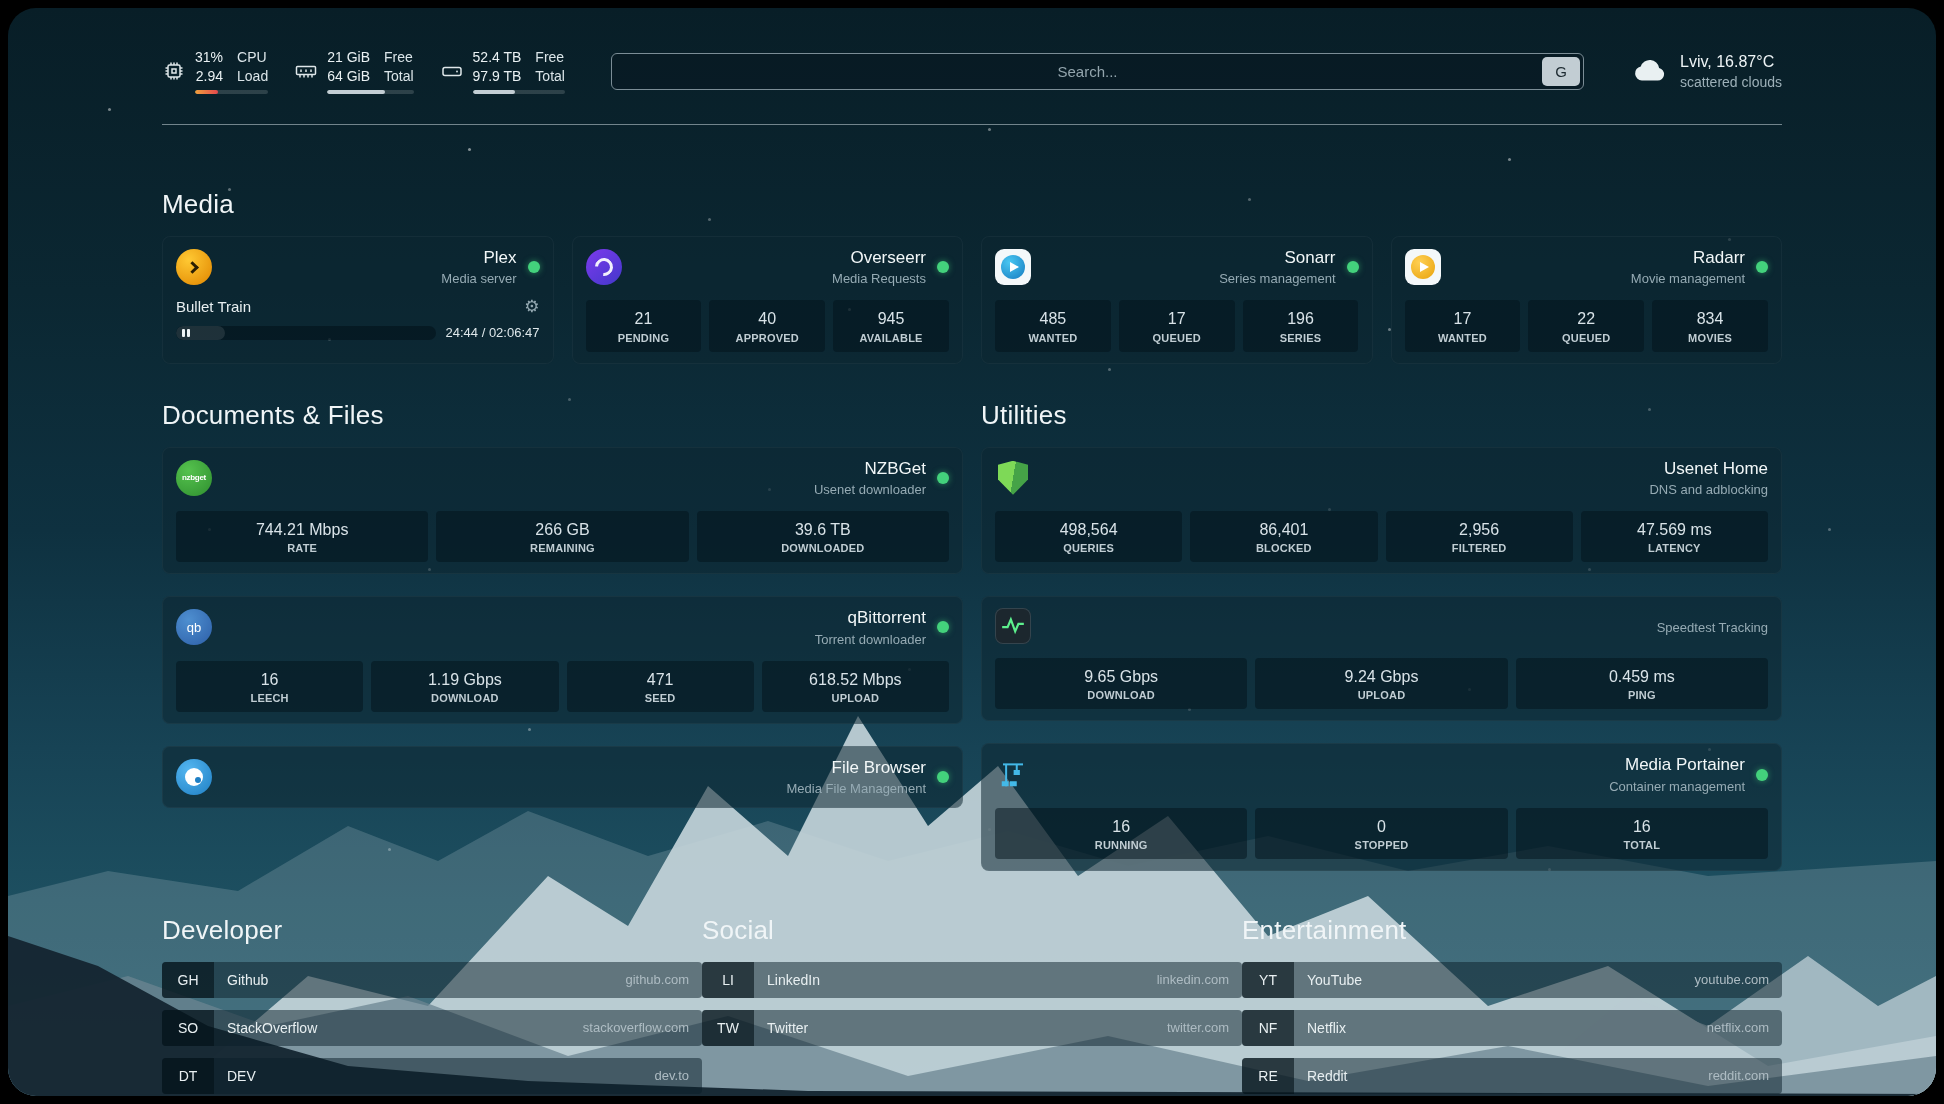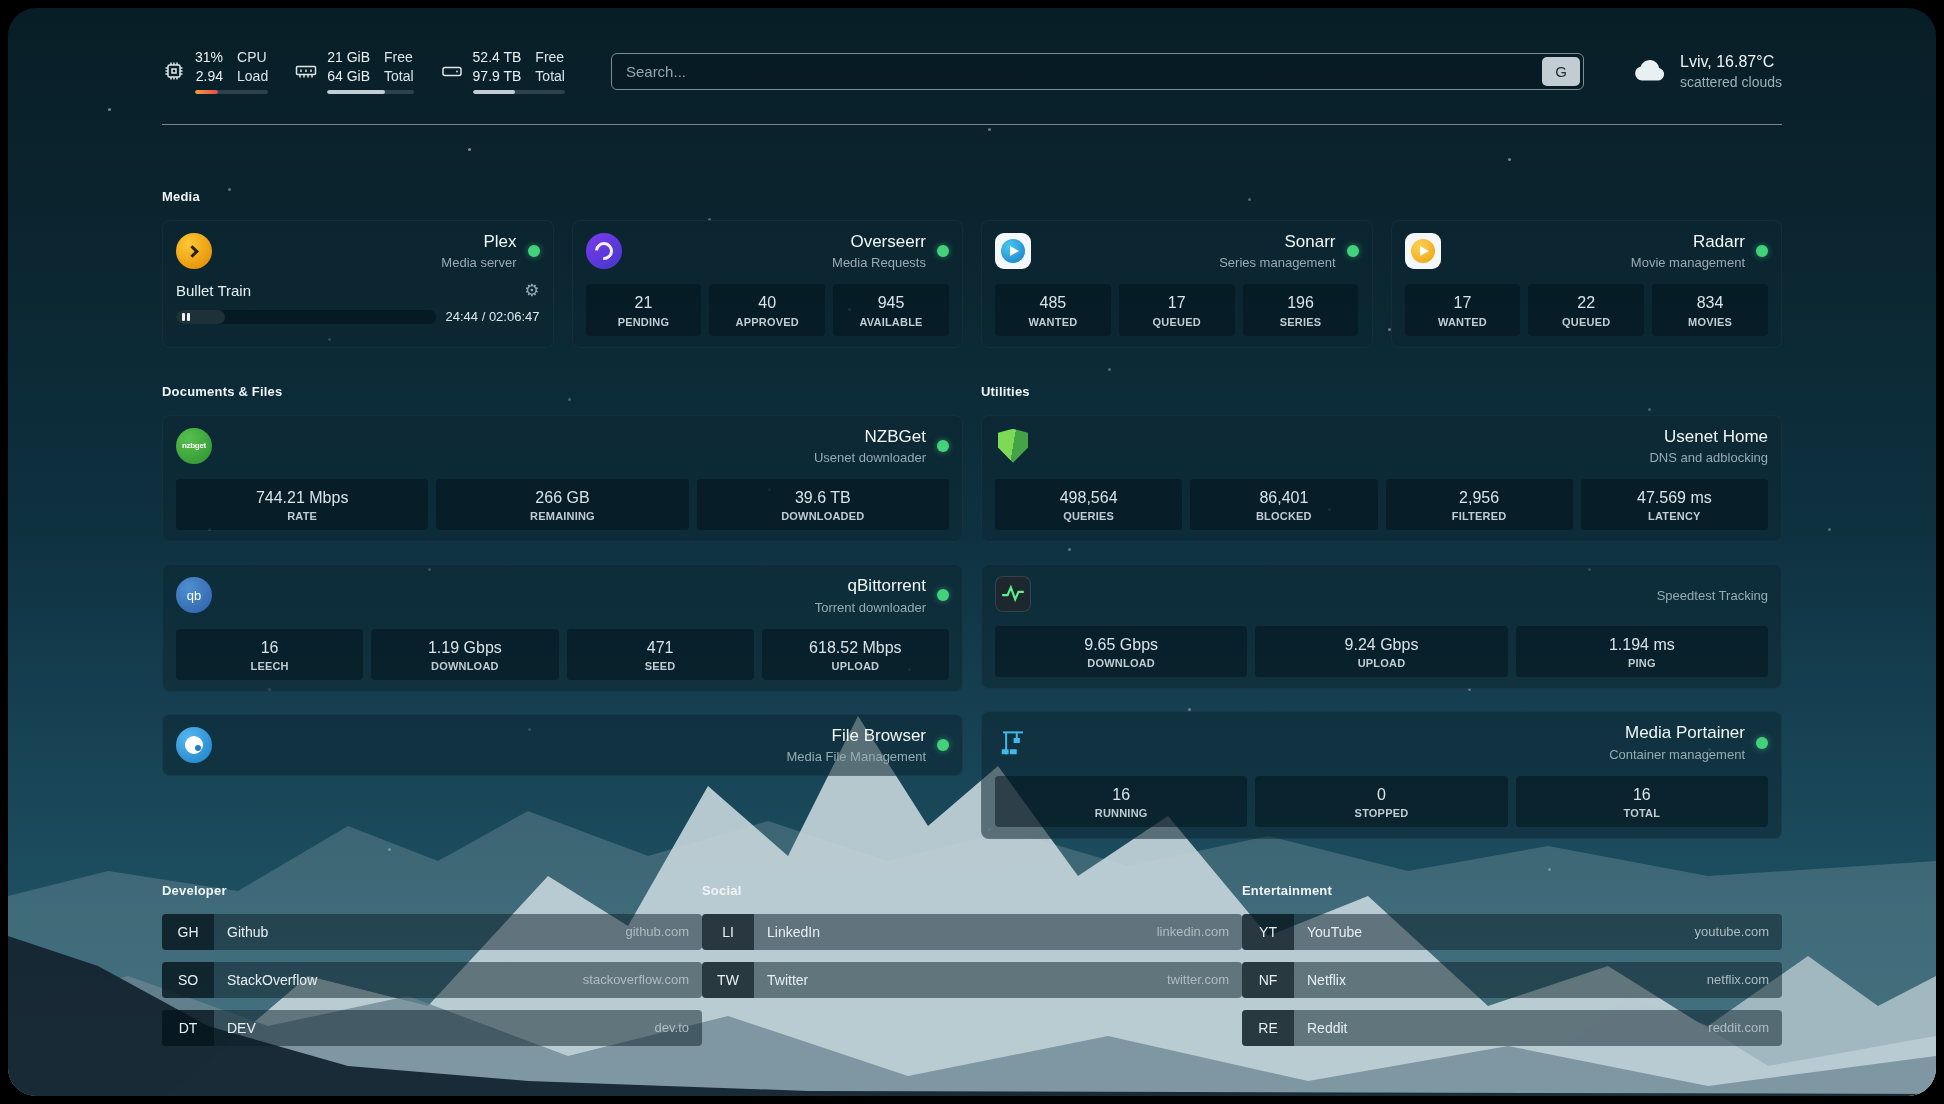--- a/index.html
+++ b/index.html
@@ -45,35 +45,35 @@
   .res-col { display:flex; flex-direction:column; line-height:1.3; font-size:14px; }
   .res-col.values { align-items:flex-end; color:#eaf1f3; }
   .res-col.labels { color:#dbe5e9; }
   .res-bar { height:4px; border-radius:2px; background:rgba(255,255,255,0.15); overflow:hidden; }
   .res-bar .fill { display:block; height:100%; border-radius:2px; background:#c3ced4; }
   .res-bar .fill.cpu { background:linear-gradient(90deg,#f0a13c,#e5484d); }
 
   .search { flex:1; margin:0 46px; position:relative; }
   .search input { width:100%; height:37px; background:rgba(8,24,32,0.55); border:1px solid #7b8d96;
     border-radius:6px; color:#dfe7ea; padding:0 34px 0 14px; font-size:15px;
-    font-family:"Liberation Sans", sans-serif; outline:none; }
+    font-family:"Liberation Sans", sans-serif; outline:none;text-align:center; }
   .search input::placeholder { color:#93a5ad; }
   .search-btn { position:absolute; right:4px; top:4px; bottom:4px; width:38px; border:none;
     border-radius:5px; background:#c2cdd3; color:#1c2930; font-size:15px; cursor:pointer;
     font-family:"Liberation Sans", sans-serif; }
 
   .weather { display:flex; align-items:center; gap:12px; }
   .weather svg { width:38px; height:38px; display:block; }
   .w-loc { font-size:16px; color:#eef4f6; }
   .w-cond { font-size:14px; color:#9db0b8; margin-top:3px; }
 
   .divider { margin-top:24px; border-top:1px solid rgba(200,215,220,0.55); }
 
   
-  .section-heading { margin:64px 0 0; font-size:13px; font-weight:700; color:#f0f5f7; letter-spacing:.2px; }
+  .section-heading { margin:64px 0 0; font-size:26px; font-weight:400; color:#f0f5f7; letter-spacing:.2px; }
   .grid-4 { display:grid; grid-template-columns:repeat(4,1fr); gap:18px; margin-top:16px; }
   .two-col { display:grid; grid-template-columns:1fr 1fr; gap:18px; margin-top:36px; align-items:start; }
   .col > .section-heading { margin:0; }
   .col .card { margin-top:22px; }
   .col .section-heading + .card { margin-top:16px; }
 
   .card { background:rgba(13,38,50,0.55); border-radius:8px; padding:12px 14px;
     box-shadow: inset 0 0 0 1px rgba(255,255,255,0.04); cursor:pointer; }
   .card-head { display:flex; align-items:center; gap:11px; }
   .svc-icon { width:36px; height:36px; flex:0 0 36px; display:flex; align-items:center;
@@ -498,21 +498,21 @@
           <div class="stats">
             <div class="stat">
               <div class="stat-value">9.65 Gbps</div>
               <div class="stat-label">DOWNLOAD</div>
             </div>
             <div class="stat">
               <div class="stat-value">9.24 Gbps</div>
               <div class="stat-label">UPLOAD</div>
             </div>
             <div class="stat">
-              <div class="stat-value">1.194 ms</div>
+              <div class="stat-value">0.459 ms</div>
               <div class="stat-label">PING</div>
             </div>
           </div>
         </div>
 
         <div class="card">
           <div class="card-head">
             <span class="svc-icon pt-icon">
               <svg viewBox="0 0 24 24" width="30" height="30">
                 <g stroke="#43b9e8" stroke-width="1.6" fill="#43b9e8">

